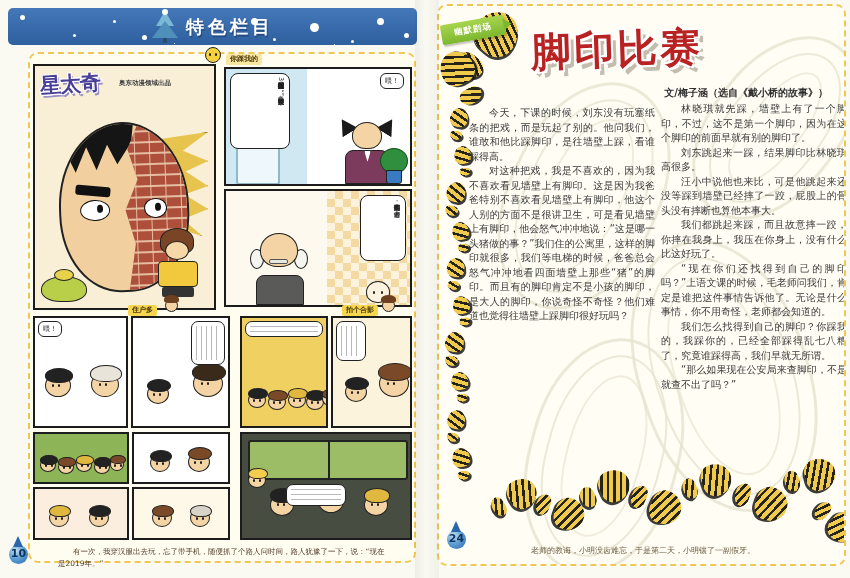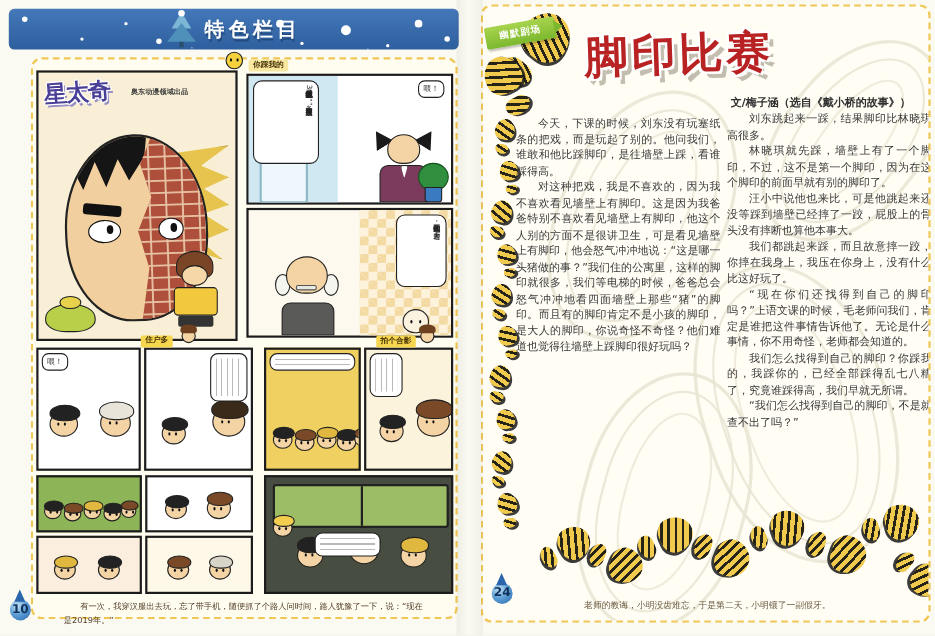--- a/index.html
+++ b/index.html
@@ -54,21 +54,21 @@
   .kbody { left:8px; top:33px; width:40px; height:26px; background:#f2c83c; border:1.5px solid #222; border-radius:4px; }
   .klegs { left:12px; top:59px; width:32px; height:10px; background:#333; border-radius:2px; }
   .blob { left:6px; bottom:6px; width:46px; height:26px; background:#b9cf4a; border:1.5px solid #222; border-radius:50% 50% 42% 42%; z-index:3; }
   .blob i { top:-8px; left:12px; width:20px; height:12px; background:#e8d24c; border:1.5px solid #222; border-radius:50%; }
 
   .mascot { left:205px; top:47px; width:16px; height:16px; background:#f5d13e; border:1.5px solid #222; border-radius:50%; z-index:4; }
   .mascot::after { content:''; position:absolute; left:3px; top:5px; width:2px; height:3px; background:#111; border-radius:50%; box-shadow:6px 0 0 #111; }
 
   .tag { background:#f7d64f; border-radius:2px; font-size:7px; line-height:1.3; padding:1px 4px; color:#4a3608; font-weight:bold; z-index:4; white-space:nowrap; }
   .tagA { left:226px; top:54px; background:#f8e7a0; }
-  .tagB { left:128px; top:305px;font-family:Liberation Mono, monospace; }
+  .tagB { left:128px; top:305px; }
   .tagC { left:342px; top:305px; }
   .taghead { width:13px; height:13px; background:#f4d4a4; border:1.3px solid #222; border-radius:50%; z-index:4; }
   .taghead::before { content:''; position:absolute; left:-2px; top:-5px; width:15px; height:8px; background:#6d4020; border-radius:50% 50% 30% 30%; }
   .th1 { left:165px; top:299px; } .th2 { left:382px; top:299px; }
 
   #pb { left:224px; top:67px; width:188px; height:119px; }
   .wall { left:0; top:0; width:44%; height:100%; background:#cfe8f2; }
   .door { left:10px; top:26px; width:44px; height:90px; background:#eef7fb; border:2px solid #8fb8c8; border-radius:3px; }
   .doorsign { left:16px; top:8px; width:36px; height:13px; background:#24466b; border-radius:2px; }
   .bubbleV { background:#fff; border:1.5px solid #222; border-radius:8px; writing-mode:vertical-rl;
@@ -304,27 +304,27 @@
       <div class="wm" style="left: 70px; top: 70px; width: 150px; height: 240px; transform: rotate(25deg);"></div>
     <div class="ribbon">幽默剧场</div>
     <h1 class="title">脚印比赛</h1>
     <div class="byline">文/梅子涵（选自《戴小桥的故事》）</div>
 
     <div class="col colL">
       <p>今天，下课的时候，刘东没有玩塞纸条的把戏，而是玩起了别的。他问我们，谁敢和他比踩脚印，是往墙壁上踩，看谁踩得高。</p>
       <p>对这种把戏，我是不喜欢的，因为我不喜欢看见墙壁上有脚印。这是因为我爸爸特别不喜欢看见墙壁上有脚印，他这个人别的方面不是很讲卫生，可是看见墙壁上有脚印，他会怒气冲冲地说：“这是哪一头猪做的事？”我们住的公寓里，这样的脚印就很多，我们等电梯的时候，爸爸总会怒气冲冲地看四面墙壁上那些“猪”的脚印。而且有的脚印肯定不是小孩的脚印，是大人的脚印，你说奇怪不奇怪？他们难道也觉得往墙壁上踩脚印很好玩吗？</p>
     </div>
     <div class="col colR">
+      <p>林晓琪就先踩，墙壁上有了一个脚印，不过，这不是第一个脚印，因为在这个脚印的前面早就有别的脚印了。</p>
       <p>刘东跳起来一踩，结果脚印比林晓琪高很多。</p>
-      <p>林晓琪就先踩，墙壁上有了一个脚印，不过，这不是第一个脚印，因为在这个脚印的前面早就有别的脚印了。</p>
       <p>汪小中说他也来比，可是他跳起来还没等踩到墙壁已经摔了一跤，屁股上的骨头没有摔断也算他本事大。</p>
       <p>我们都跳起来踩，而且故意摔一跤，你摔在我身上，我压在你身上，没有什么比这好玩了。</p>
       <p>“现在你们还找得到自己的脚印吗？”上语文课的时候，毛老师问我们，肯定是谁把这件事情告诉他了。无论是什么事情，你不用奇怪，老师都会知道的。</p>
       <p>我们怎么找得到自己的脚印？你踩我的，我踩你的，已经全部踩得乱七八糟了，究竟谁踩得高，我们早就无所谓。</p>
-      <p>“我们怎么找得到自己的脚印，不是就查不出了吗？”</p>
+      <p>“那么如果现在公安局来查脚印，不是就查不出了吗？”</p>
     </div>
 
     <div class="drop dropR">
         <b>24</b>
       </div>
     <p class="footer-joke">老师的教诲，小明没齿难忘，于是第二天，小明镶了一副假牙。</p>
   <div class="fp" style="left: 26px; top: 2px; width: 44px; height: 74px; transform: rotate(40deg);">
         <i class="sole"></i>
         <i class="heel"></i>
       </div>

